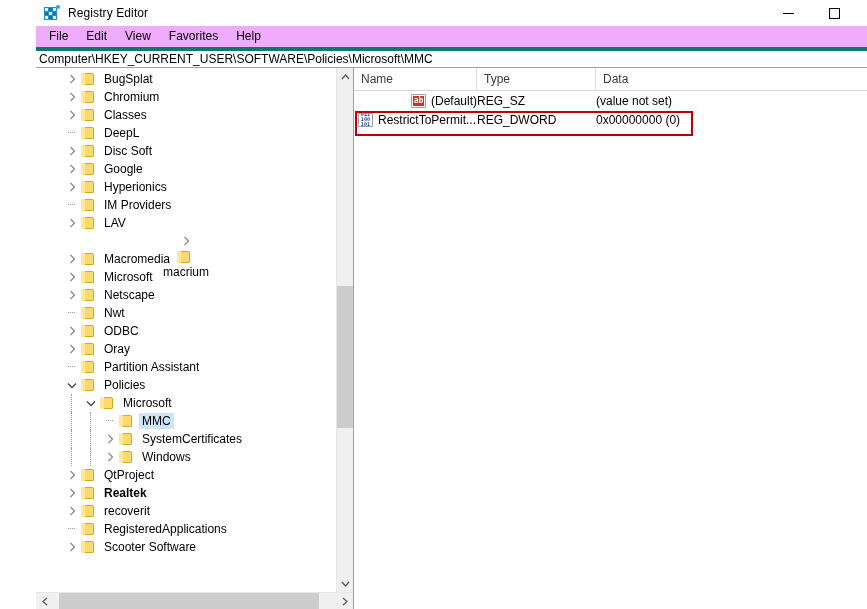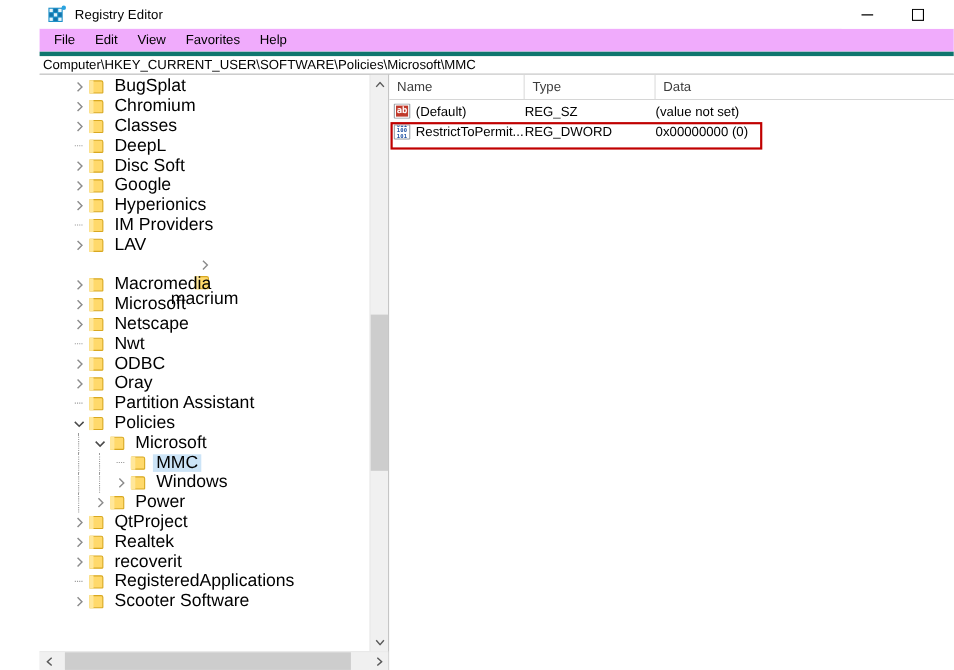--- a/index.html
+++ b/index.html
@@ -203,21 +203,21 @@
     border-radius: 1px 2px 1px 1px;
   }
   .folder .fside {
     position: absolute;
     left: 1px; top: 1px;
     width: 4px; height: 12px;
     background: #ffe79a;
     border-right: 1px solid #e8c濃;
   }
   .tree-label {
-    font-size: 16px;
+    font-size: 12px;
     color: #000;
     line-height: 16px;
     padding: 0 3px;
     white-space: nowrap;
   }
   .tree-row.selected .tree-label {
     background: #cce4f7;
   }
   .tree-row.selected .folder .fbody { background: #ffd96b; }
 
@@ -655,48 +655,49 @@
               <span class="tw-indent line"></span>
               <span class="tw-chevron">
                 <svg width="7" height="10" viewBox="0 0 7 10">
                   <polyline points="1.5,1 5.5,5 1.5,9" fill="none" stroke="#8c8c8c" stroke-width="1.3"></polyline>
                 </svg>
               </span>
               <span class="folder">
                 <span class="fbody"></span>
                 <span class="fside"></span>
               </span>
+              <span class="tree-label">SystemCertificates</span>
+            </div>
+            <div class="tree-row" style="padding-left: 28px;">
+              <span class="tw-indent line"></span>
+              <span class="tw-indent line"></span>
+              <span class="tw-chevron">
+                <svg width="7" height="10" viewBox="0 0 7 10">
+                  <polyline points="1.5,1 5.5,5 1.5,9" fill="none" stroke="#8c8c8c" stroke-width="1.3"></polyline>
+                </svg>
+              </span>
+              <span class="folder">
+                <span class="fbody"></span>
+                <span class="fside"></span>
+              </span>
               <span class="tree-label">Windows</span>
             </div>
             <div class="tree-row" style="padding-left: 28px;">
-              <span class="tw-indent line"></span>
-              <span class="tw-chevron">
-                <svg width="7" height="10" viewBox="0 0 7 10">
-                  <polyline points="1.5,1 5.5,5 1.5,9" fill="none" stroke="#8c8c8c" stroke-width="1.3"></polyline>
-                </svg>
-              </span>
-              <span class="folder">
-                <span class="fbody"></span>
-                <span class="fside"></span>
-              </span>
-              <span class="tree-label">Power</span>
-            </div>
-            <div class="tree-row" style="padding-left: 28px;">
               <span class="tw-chevron">
                 <svg width="7" height="10" viewBox="0 0 7 10">
                   <polyline points="1.5,1 5.5,5 1.5,9" fill="none" stroke="#8c8c8c" stroke-width="1.3"></polyline>
                 </svg>
               </span>
               <span class="folder">
                 <span class="fbody"></span>
                 <span class="fside"></span>
               </span>
               <span class="tree-label">QtProject</span>
             </div>
-            <div class="tree-row" style="padding-left: 28px;">
+            <div class="tree-row" style="padding-left: 28px; font-weight: bold;">
               <span class="tw-chevron">
                 <svg width="7" height="10" viewBox="0 0 7 10">
                   <polyline points="1.5,1 5.5,5 1.5,9" fill="none" stroke="#8c8c8c" stroke-width="1.3"></polyline>
                 </svg>
               </span>
               <span class="folder">
                 <span class="fbody"></span>
                 <span class="fside"></span>
               </span>
               <span class="tree-label">Realtek</span>
@@ -774,21 +775,21 @@
           </div>
           <div class="col-head" style="width: 119px;">
             <span>Type</span>
           </div>
           <div class="col-head last" style="width: 285px;">
             <span>Data</span>
           </div>
         </div>
       <div class="list-body" id="list-body">
           <div class="list-row">
-            <div class="cell cell-name" style="width: 123px;">
+            <div class="cell cell-name" style="width: 123px; justify-content: flex-end;">
               <span class="val-icon sz">
                 <span class="glyph">ab</span>
               </span>
               <span>(Default)</span>
             </div>
             <div class="cell" style="width: 119px;">REG_SZ</div>
             <div class="cell" style="width: 285px;">(value not set)</div>
           </div>
           <div class="list-row">
             <div class="cell cell-name" style="width: 123px;">

